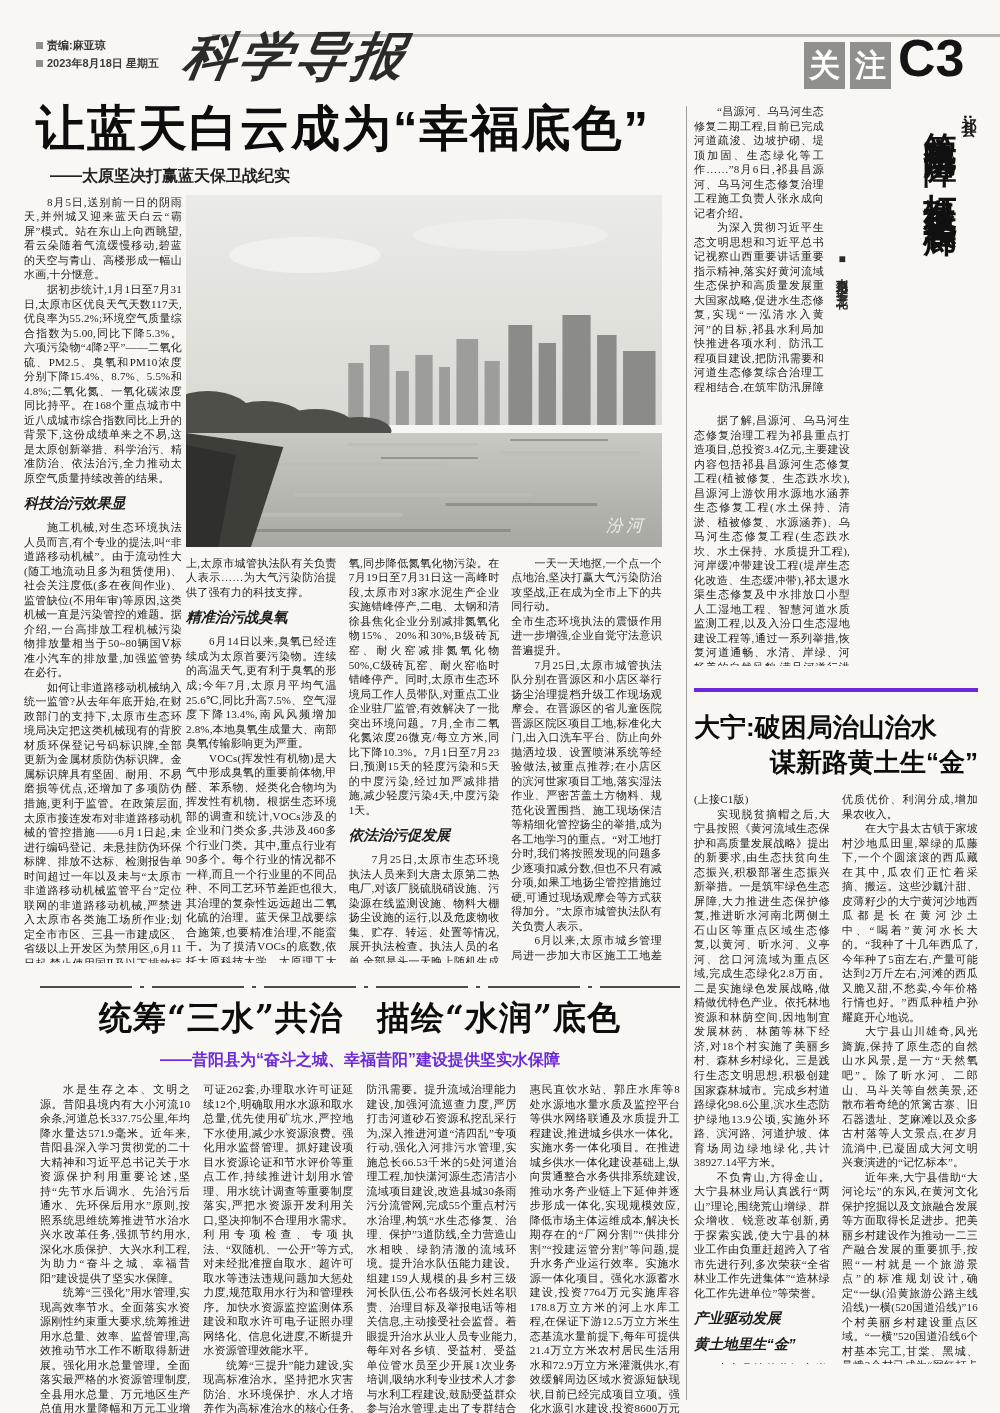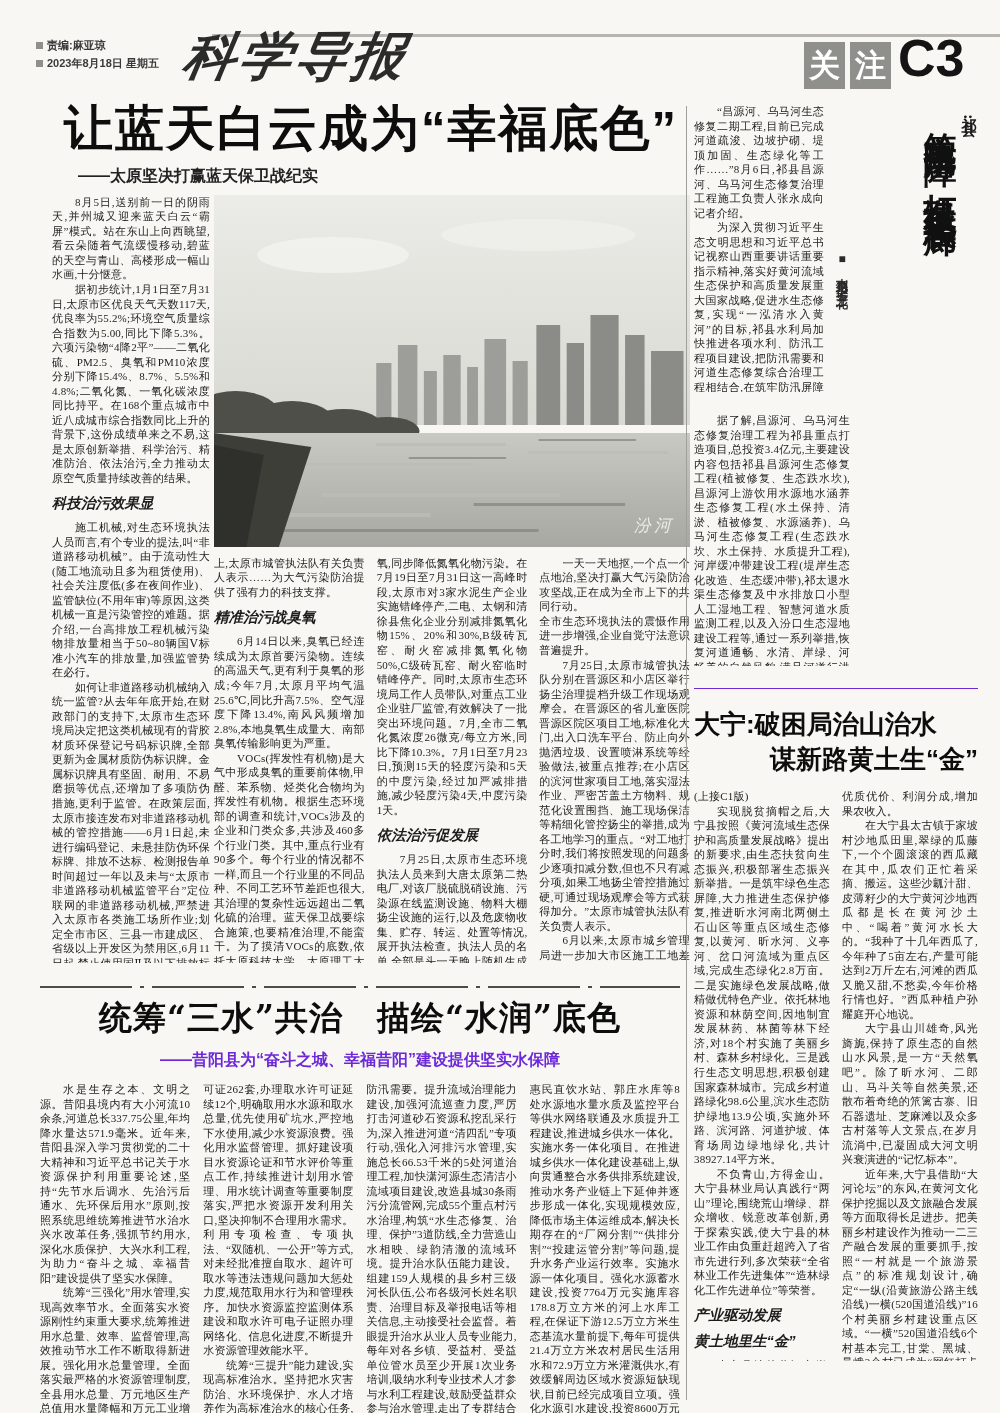--- a/index.html
+++ b/index.html
@@ -21,21 +21,21 @@
   .page-no{position:absolute;left:862px;top:10px;font:700 52px "Liberation Sans",sans-serif;color:#141414;}
 
   
   .para{margin:0;font-size:11px;line-height:1.32;text-align:justify;text-indent:2.1em;letter-spacing:.2px;}
   .para.cont{text-indent:0;}
   .subhead{font-family:"Liberation Sans",sans-serif;font-weight:bold;font-size:14.5px;
            margin:9px 0 7px;text-indent:0;font-style:italic;}
   .subhead + .subhead{margin-top:0;}
 
   
-  .main-article{position:absolute;left:52px;top:102px;width:638px;height:882px;}
+  .main-article{position:absolute;left:24px;top:102px;width:638px;height:882px;}
   .m-headline{font:900 49px/1.1 "Liberation Sans",sans-serif;letter-spacing:2px;
               text-align:center;white-space:nowrap;color:#0d0d0d;}
   .m-subtitle{margin:10px 0 8px 26px;font:bold 16px "Liberation Sans",sans-serif;color:#222;}
   .m-body{display:flex;gap:4px;height:768px;overflow:hidden;}
   .m-col1{width:158px;flex:none;overflow:hidden;}
   .m-right{flex:1;display:flex;flex-direction:column;min-width:0;}
   .m-photo{width:100%;height:352px;position:relative;flex:none;}
   .m-photo svg{display:block;width:100%;height:100%;}
   .photo-caption{position:absolute;right:16px;bottom:10px;color:#f2f2ec;font-style:italic;
                  font-size:17px;font-family:"DejaVu Serif",serif;opacity:.92;letter-spacing:3px;}
@@ -55,21 +55,21 @@
   .qx-body1{width:150px;overflow:hidden;}
   .qx-byline{width:30px;writing-mode:vertical-rl;font:bold 12px "Liberation Sans",sans-serif;
              letter-spacing:2px;padding-top:148px;color:#2a2a2a;}
   .qx-body2{flex:1;overflow:hidden;margin-top:21px;}
   .qx-rail{width:84px;flex:none;writing-mode:vertical-rl;padding-top:2px;text-align:left;}
   .qx-kicker{font:bold 15px "DejaVu Serif",serif;letter-spacing:4px;margin-left:2px;}
   .qx-vtitle{font:900 33px/1 "DejaVu Serif",serif;letter-spacing:4px;margin-right:0;color:#111;}
 
   
   .dn-article{position:absolute;left:694px;top:688px;width:284px;height:712px;
-              border-top:1px solid #6d28d9;padding-top:18px;box-sizing:border-box;}
+              border-top:4px solid #6d28d9;padding-top:18px;box-sizing:border-box;}
   .dn-title{font:900 26px/1.35 "Liberation Sans",sans-serif;color:#0d0d0d;white-space:nowrap;}
   .dn-title-l2{display:block;margin-left:76px;text-align:center;}
   .dn-cols{display:flex;gap:12px;height:572px;overflow:hidden;margin-top:12px;}
   .dn-col{flex:1;overflow:hidden;min-width:0;}
 
   
   .ss-article{position:absolute;left:40px;top:996px;width:640px;height:410px;}
   .ss-title{text-align:center;font-family:"DejaVu Serif",serif;font-weight:900;font-size:33px;
             letter-spacing:1px;color:#0d0d0d;white-space:nowrap;}
   .ss-sub{text-align:center;font:bold 16px "Liberation Sans",sans-serif;margin:9px 0 11px;color:#6d28d9;}

